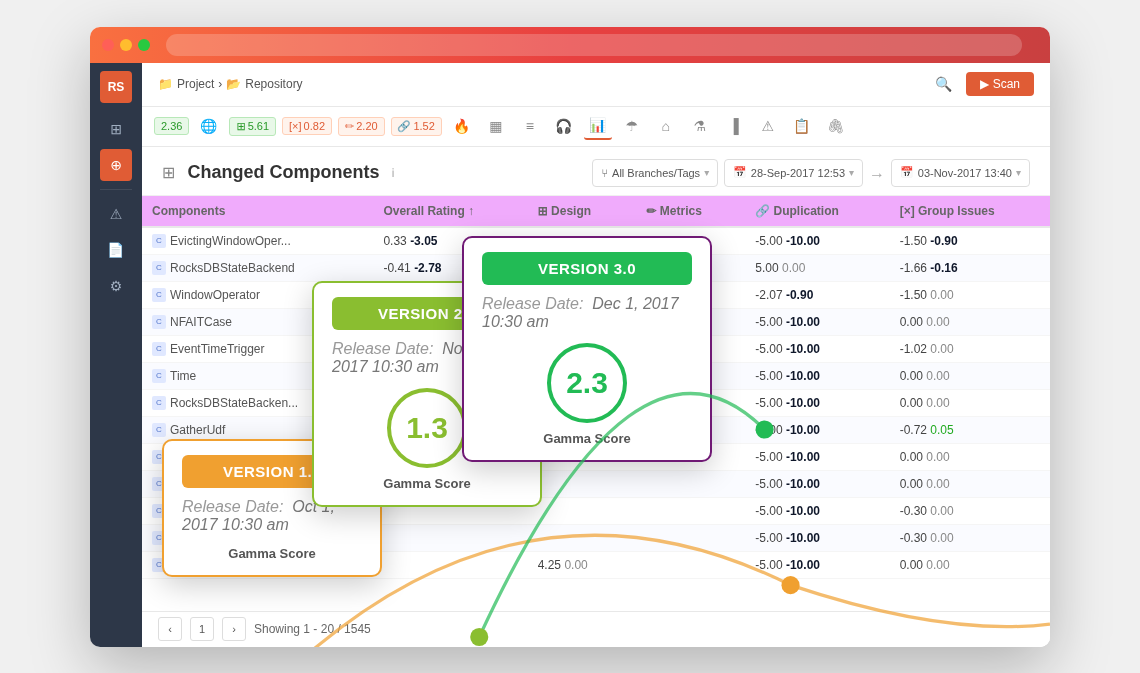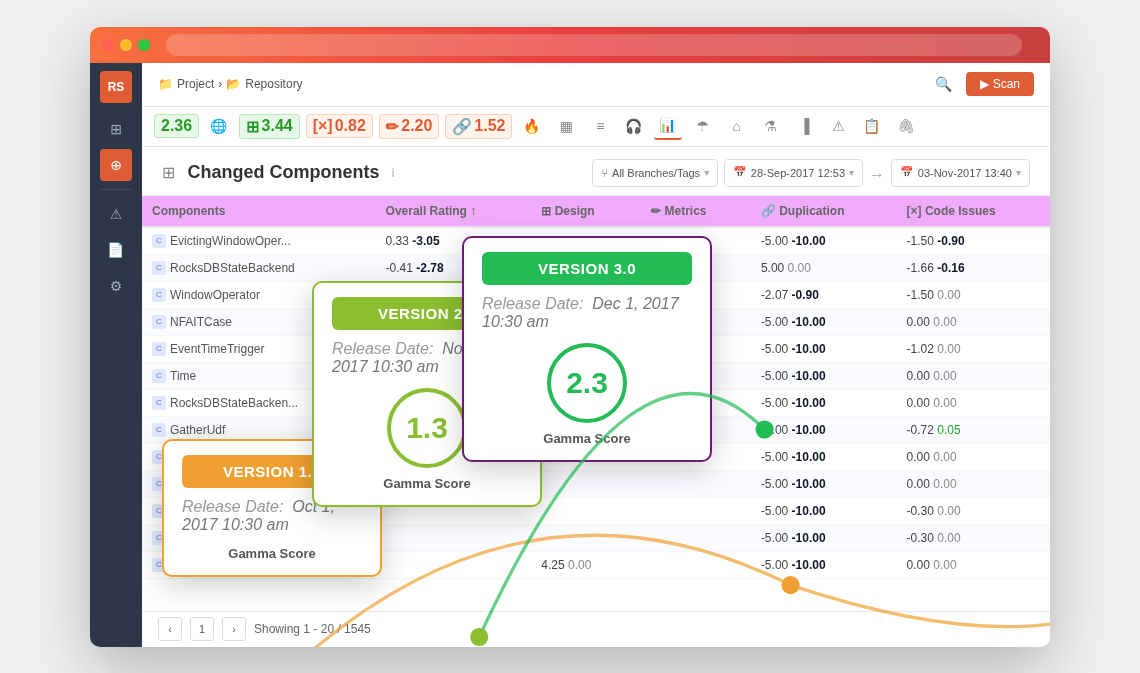--- a/index.html
+++ b/index.html
@@ -156,22 +156,22 @@
       padding: 0 12px;
       gap: 6px;
       flex-shrink: 0;
     }
     .tool-badge {
       display: flex;
       align-items: center;
       gap: 2px;
       padding: 2px 6px;
       border-radius: 3px;
-      font-size: 16px;
-      font-weight: 700;
+      font-size: 11px;
+      font-weight: 400;
     }
     .badge-green { background: #e8f8e8; color: #2a9a2a; border: 1px solid #b8e8b8; }
     .badge-orange { background: #fff3ec; color: #e05c35; border: 1px solid #ffd0b8; }
     .toolbar-icon {
       width: 28px; height: 28px;
       display: flex;
       align-items: center;
       justify-content: center;
       font-size: 14px;
       color: #888;
@@ -435,21 +435,21 @@
         <div class="toolbar-icon">🔍</div>
         <button class="scan-btn">▶ Scan</button>
       </div>
 
       <div class="toolbar">
         <span class="tool-badge badge-green">
           <span>2.36</span>
         </span>
         <div class="toolbar-icon">🌐</div>
         <span class="tool-badge badge-green">
-          ⊞ <span>3.44</span>
+          ⊞ <span>5.61</span>
         </span>
         <span class="tool-badge badge-orange">
           [×] <span>0.82</span>
         </span>
         <span class="tool-badge badge-orange">
           ✏ <span>2.20</span>
         </span>
         <span class="tool-badge badge-orange">
           🔗 <span>1.52</span>
         </span>
@@ -494,21 +494,21 @@
       <div style="position:relative; flex:1; overflow:hidden; display:flex; flex-direction:column;">
         <div class="table-container">
           <table>
             <thead>
               <tr>
                 <th>Components</th>
                 <th>Overall Rating ↑</th>
                 <th>⊞ Design</th>
                 <th>✏ Metrics</th>
                 <th>🔗 Duplication</th>
-                <th>[×] Code Issues</th>
+                <th>[×] Group Issues</th>
               </tr>
             </thead>
             <tbody id="table-body">
             <tr>
       <td>
         <div class="comp-name">
           <div class="comp-icon">C</div>
           <span>EvictingWindowOper...</span>
         </div>
       </td>

